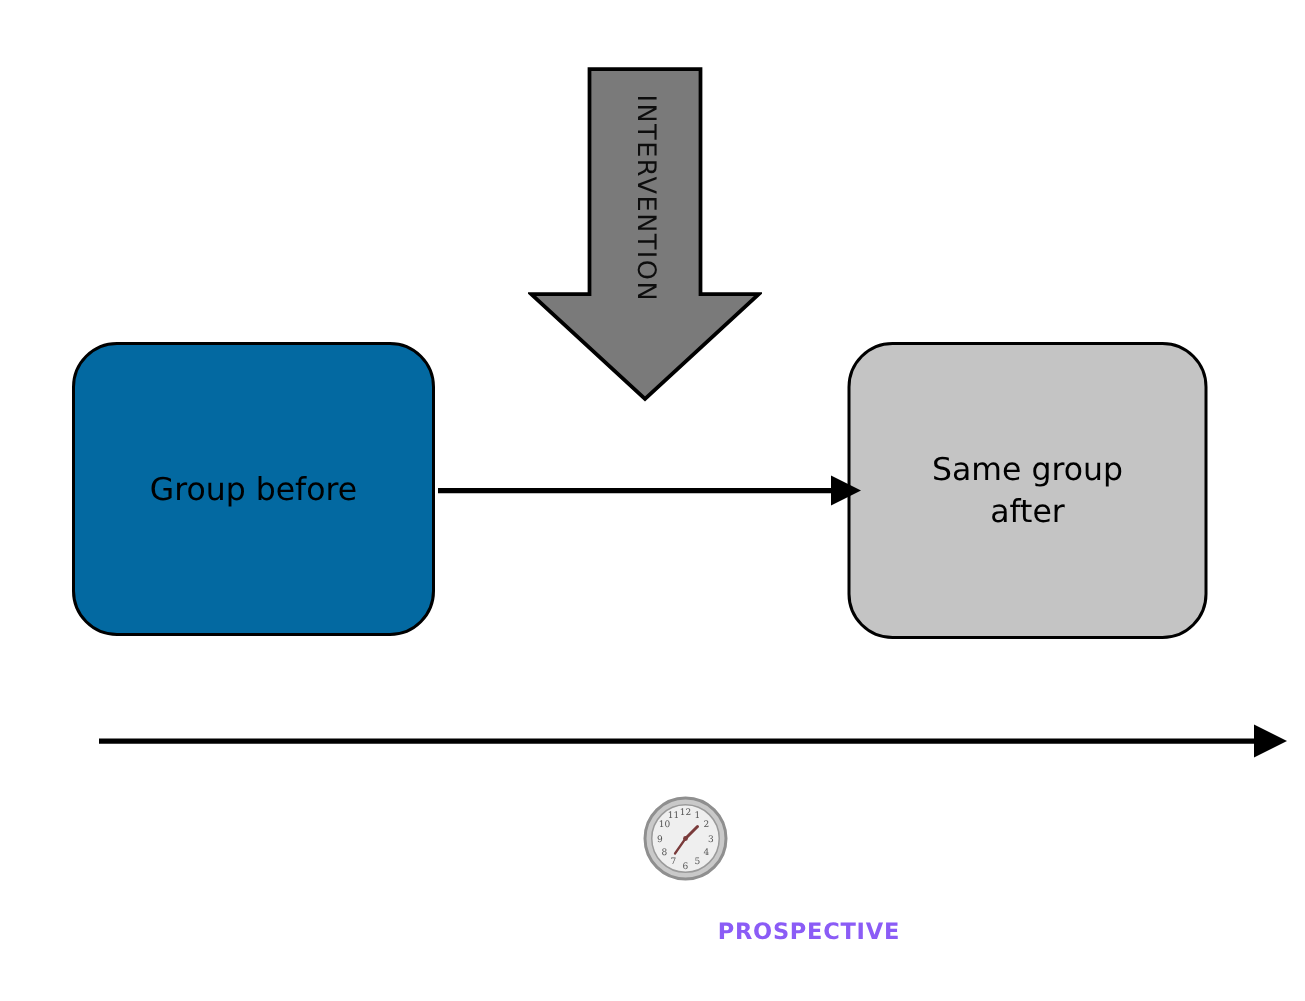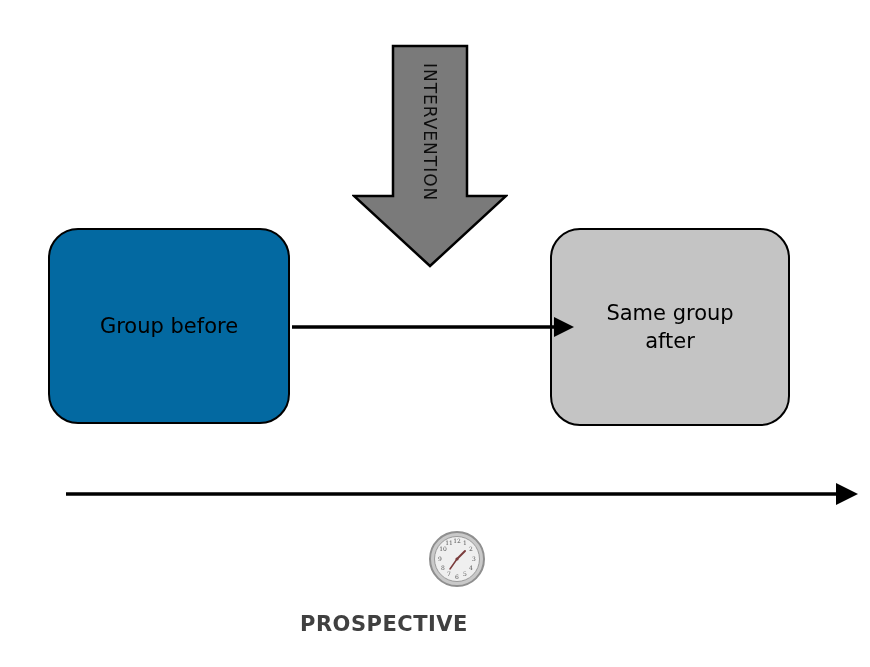--- a/index.html
+++ b/index.html
@@ -52,21 +52,21 @@
     line-height: 1.35;
   }
   .box-left {
     left: 48px;
     top: 228px;
     width: 242px;
     height: 196px;
     background: #0369a1;
   }
   .box-right {
-    left: 550px;
+    left: 565px;
     top: 228px;
     width: 240px;
     height: 198px;
     background: #c4c4c4;
     padding: 0 48px;
   }
 
   .mid-arrow {
     position: absolute;
     left: 290px;
@@ -90,25 +90,25 @@
     width: 58px;
     height: 58px;
   }
   .clock svg { display: block; width: 100%; height: 100%; }
 
   .prospective-label {
     position: absolute;
     left: 300px;
     top: 612px;
     width: 300px;
-    text-align: left;
-    font-size: 21px;
+    text-align: right;
+    font-size: 15px;
     font-weight: bold;
     letter-spacing: 0.5px;
-    color: #404040;
+    color: #8b5cf6;
   }
 </style>
 </head>
 <body>
 
 <div class="canvas">
 
   <div class="big-arrow">
     <svg viewBox="0 0 156 224">
       <polygon points="41,2 115,2 115,152 154,152 78,222 2,152 41,152" fill="#7a7a7a" stroke="#000000" stroke-width="2.5" stroke-linejoin="miter"></polygon>

